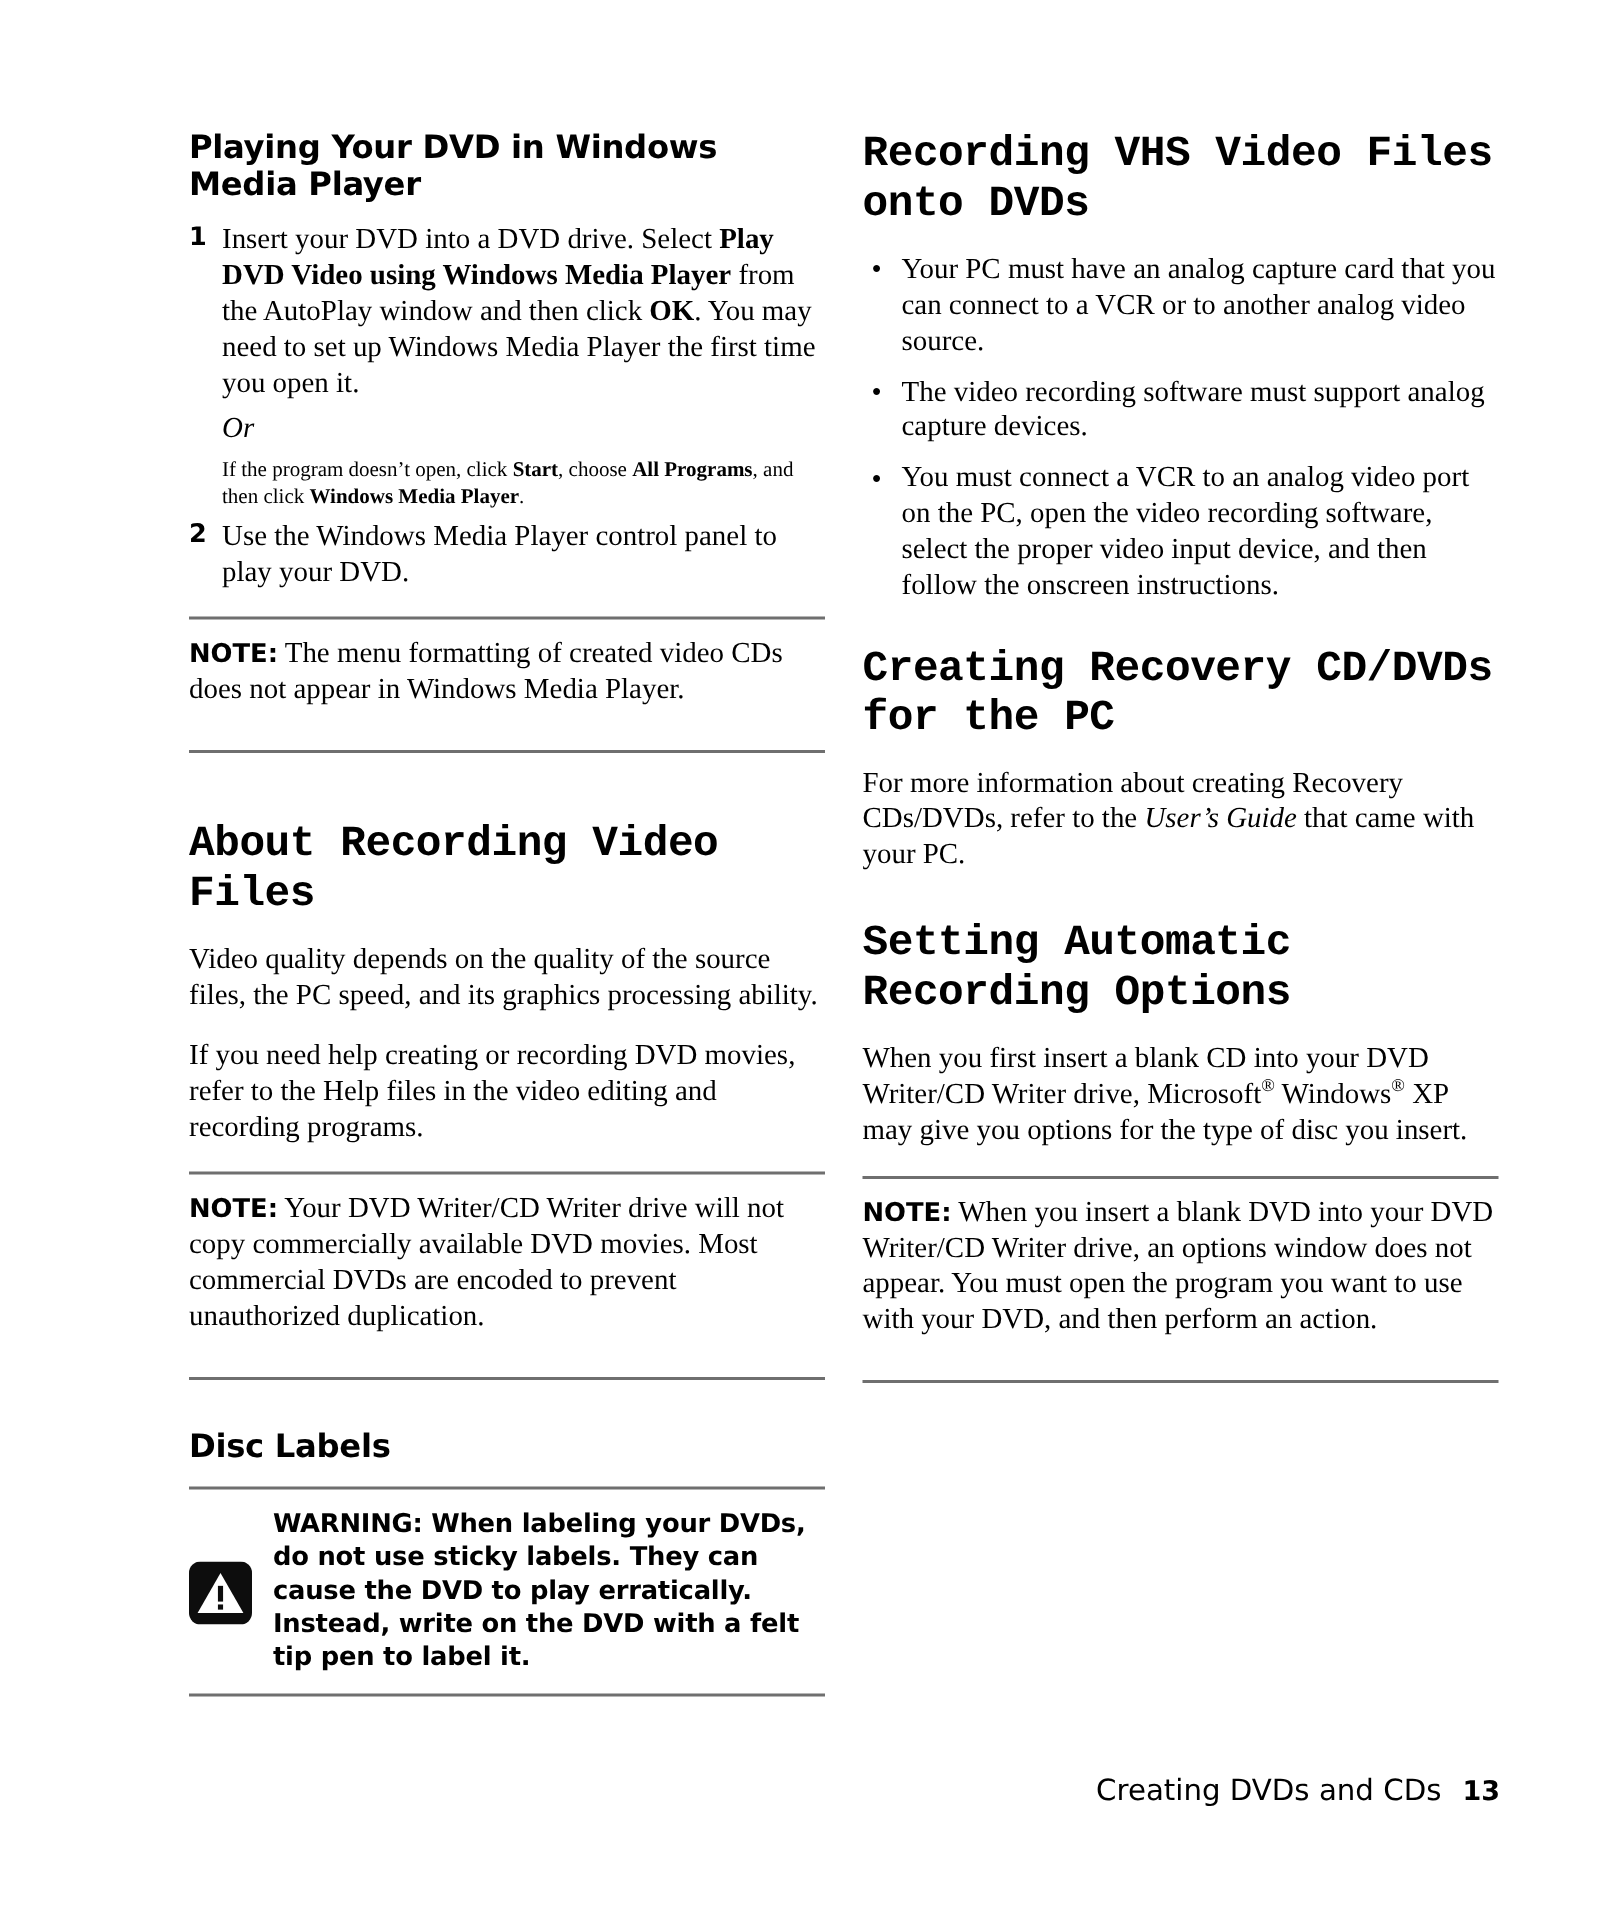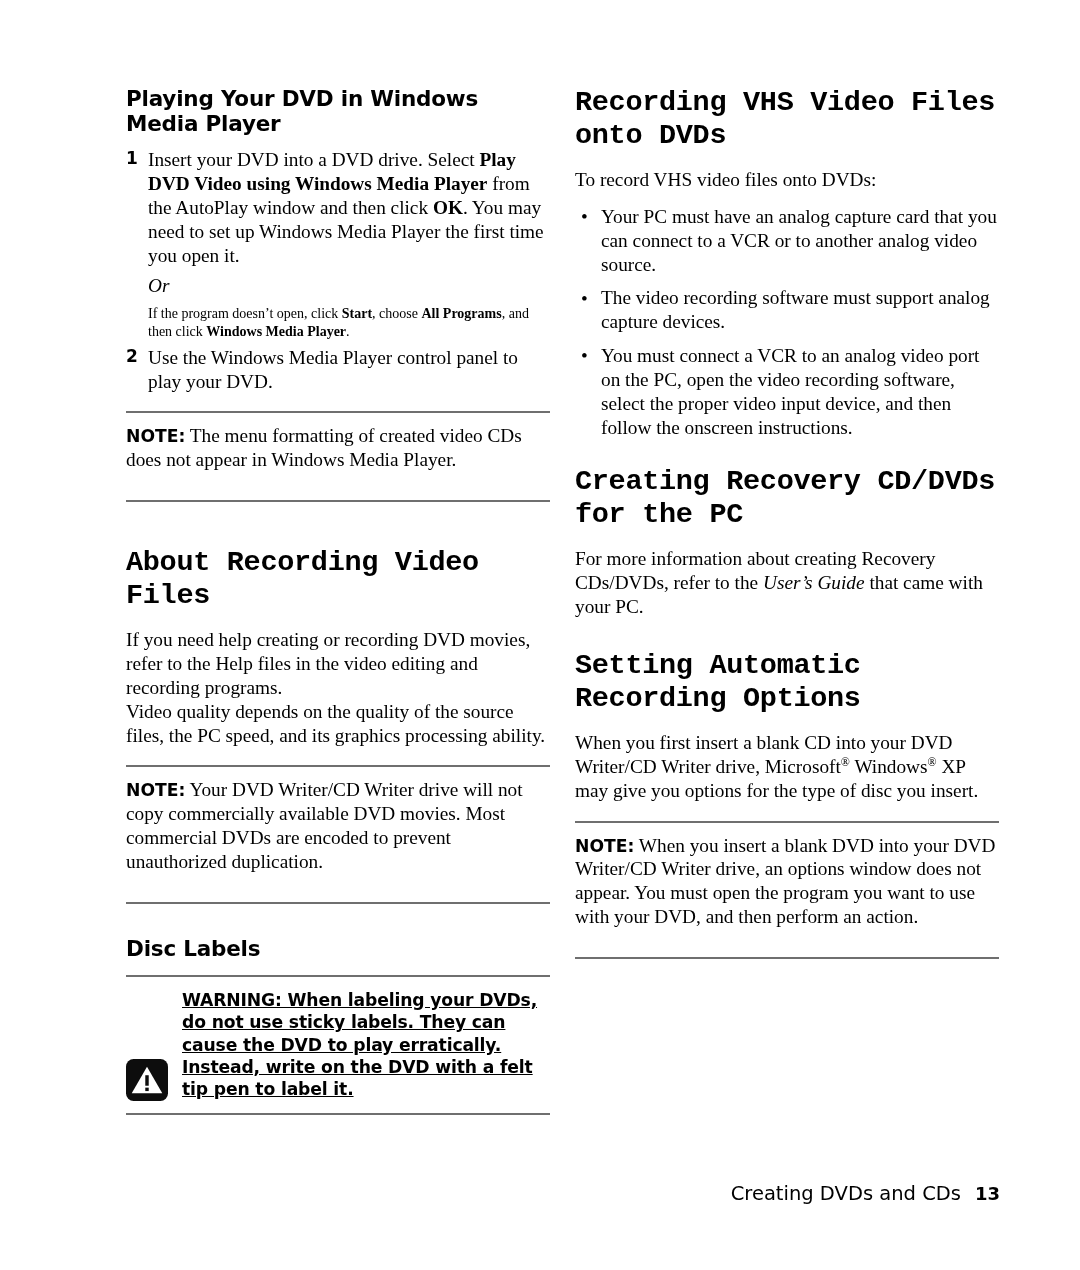--- a/index.html
+++ b/index.html
@@ -138,23 +138,22 @@
     font-weight: bold;
     font-size: 17.2px;
   }
 
   .warnbox {
     border-top: 2.4px solid #6f6f6f;
     border-bottom: 2.4px solid #6f6f6f;
     padding: 12px 0 12px 0;
     margin: 14px 0 18px 0;
     display: flex;
-    align-items: flex-end;
+    align-items: center;
     gap: 14px;
-    text-decoration: underline;
   }
   .warn-icon {
     flex: 0 0 auto;
     width: 42px;
     height: 42px;
     margin-top: 2px;
   }
   .warn-text {
     font-family: "DejaVu Sans", sans-serif;
     font-weight: bold;
@@ -206,22 +205,22 @@
     </ol>
 
     <div class="rulebox">
       <p><span class="note-label">NOTE:</span><span> The menu formatting of created video CDs does not appear in Windows Media Player.</span></p>
     </div>
 
     <div class="spacer-26"></div>
 
     <h1 class="sect">About Recording Video Files</h1>
 
+    <p class="body">Video quality depends on the quality of the source files, the PC speed, and its graphics processing ability.</p>
     <p class="body last">If you need help creating or recording DVD movies, refer to the Help files in the video editing and recording programs.</p>
-    <p class="body">Video quality depends on the quality of the source files, the PC speed, and its graphics processing ability.</p>
 
     <div class="rulebox">
       <p><span class="note-label">NOTE:</span><span> Your DVD Writer/CD Writer drive will not copy commercially available DVD movies. Most commercial DVDs are encoded to prevent unauthorized duplication.</span></p>
     </div>
 
     <div class="spacer-14"></div>
 
     <h2 class="sub">Disc Labels</h2>
 
     <div class="warnbox">
@@ -235,21 +234,20 @@
       </div>
       <div class="warn-text">WARNING: When labeling your DVDs, do not use sticky labels. They can cause the DVD to play erratically. Instead, write on the DVD with a felt tip pen to label it.</div>
     </div>
 
   </div>
 
   <div class="col col-right">
 
     <h1 class="sect">Recording VHS Video Files onto DVDs</h1>
 
-    <p class="body tight">To record VHS video files onto DVDs:</p>
 
     <ul class="bullets">
       <li>
         <span class="dot">•</span>
         <span>Your PC must have an analog capture card that you can connect to a VCR or to another analog video source.</span>
       </li>
       <li>
         <span class="dot">•</span>
         <span>The video recording software must support analog capture devices.</span>
       </li>

